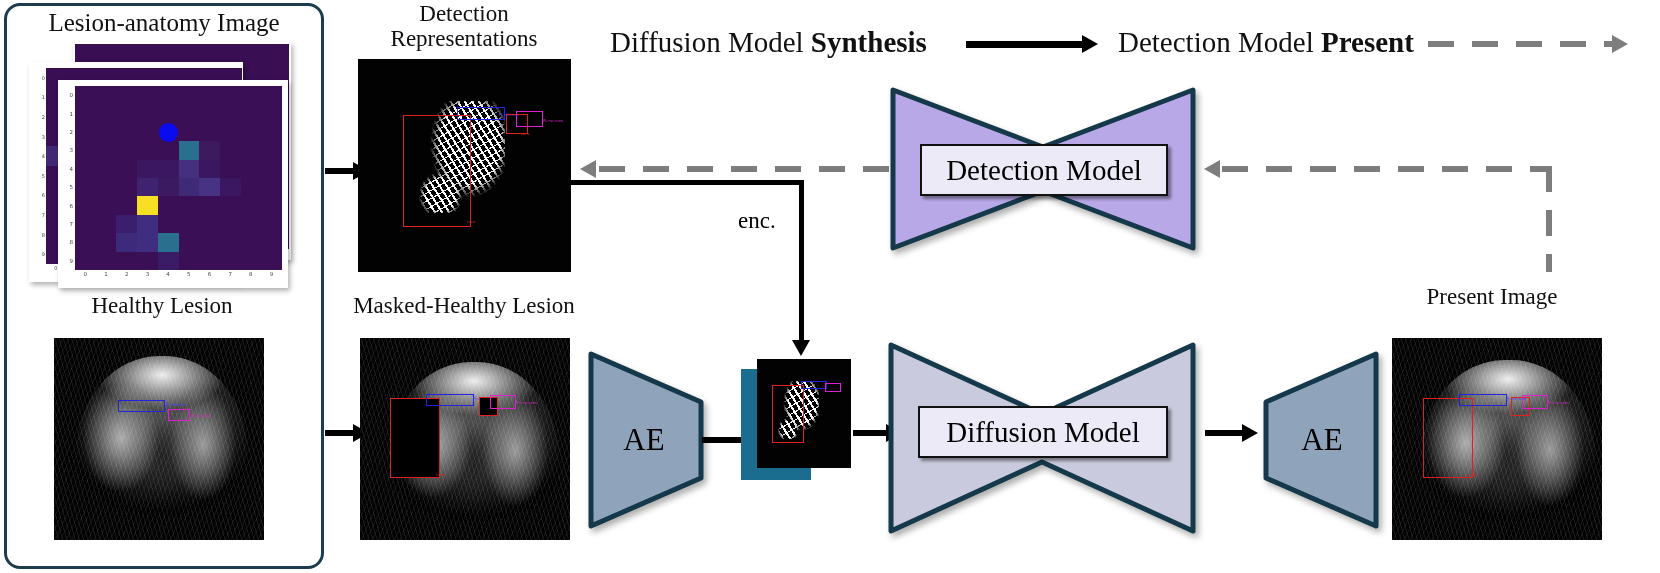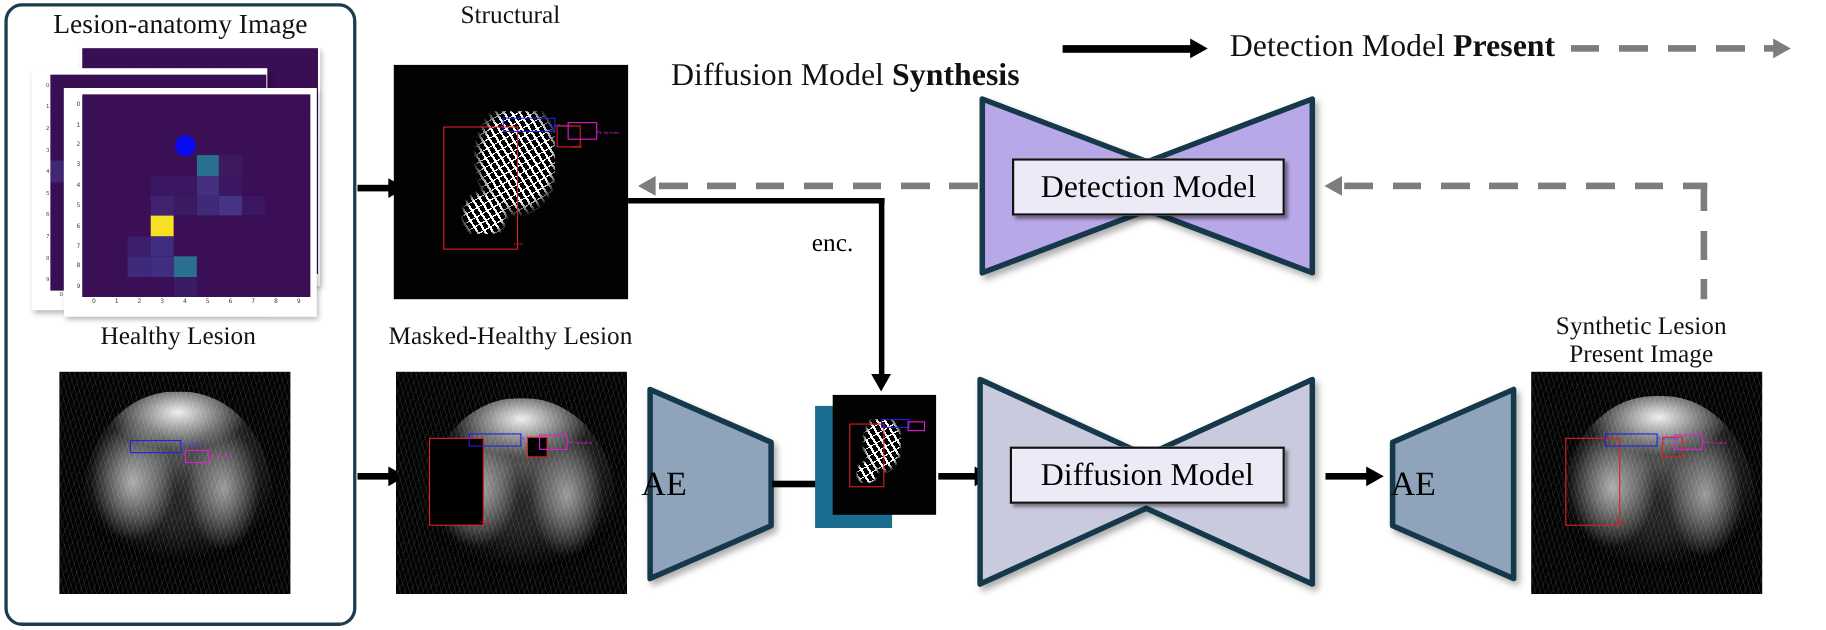--- a/index.html
+++ b/index.html
@@ -59,21 +59,21 @@
                         radial-gradient(ellipse 30% 26% at 30% 84%, #000 0 55%, transparent 80%);
      mask-image:radial-gradient(ellipse 56% 62% at 62% 38%, #000 0 58%, transparent 78%),
                 radial-gradient(ellipse 30% 26% at 30% 84%, #000 0 55%, transparent 80%);}
 
   
   .shape{position:absolute;filter:drop-shadow(3px 4px 3px rgba(0,0,0,.32));}
   .shape svg{display:block;overflow:visible;}
   .modelbox{position:absolute;background:#eceaf7;border:2px solid #111;
             display:flex;align-items:center;justify-content:center;
             box-shadow:3px 3px 3px rgba(0,0,0,.42);box-sizing:border-box;}
-  .aelabel{position:absolute;display:flex;align-items:center;
+  .aelabel{position:absolute;display:flex;align-items:center;justify-content:center;
            width:100%;height:100%;}
 
   
   .lineblk{position:absolute;background:#000;}
   .dashH{position:absolute;height:6px;
          background:repeating-linear-gradient(to right,#7d7d7d 0 26px,rgba(0,0,0,0) 26px 44px);}
   .dashV{position:absolute;width:6px;
          background:repeating-linear-gradient(to bottom,#7d7d7d 0 26px,rgba(0,0,0,0) 26px 44px);}
   .arrR{position:absolute;width:0;height:0;border-top:9px solid transparent;
         border-bottom:9px solid transparent;border-left:16px solid #000;}
@@ -81,21 +81,21 @@
          border-bottom:9px solid transparent;border-left:16px solid #7d7d7d;}
   .arrLg{position:absolute;width:0;height:0;border-top:9px solid transparent;
          border-bottom:9px solid transparent;border-right:16px solid #7d7d7d;}
   .arrD{position:absolute;width:0;height:0;border-left:9px solid transparent;
         border-right:9px solid transparent;border-top:16px solid #000;}
   .teal{position:absolute;background:#1a6d8e;}
 </style>
 </head>
 <body>
 
-<div class="abs cap" id="hdr-synth" style="left:610px;top:27px;width:350px;font-size:29px;text-align:left;margin-top:26px;">
+<div class="abs cap" id="hdr-synth" style="left:610px;top:27px;width:350px;font-size:29px;text-align:left;">
   <span>Diffusion Model </span><b>Synthesis</b>
 </div>
 <div class="lineblk" style="left:966px;top:41px;width:118px;height:7px;"></div>
 <div class="arrR" style="left:1082px;top:35px;"></div>
 
 <div class="abs cap" id="hdr-train" style="left:1118px;top:27px;width:350px;font-size:29px;text-align:left;">
   <span>Detection Model </span><b>Present</b>
 </div>
 <div class="dashH" style="left:1428px;top:41px;width:186px;"></div>
 <div class="arrRg" style="left:1612px;top:35px;"></div>
@@ -475,21 +475,22 @@
   <div class="bblabel" style="left:137px;top:75px;color:#e020d0;">PL-no-cons</div>
 </div>
 
 <div class="lineblk" style="left:325px;top:168px;width:30px;height:6px;"></div>
 <div class="arrR" style="left:353px;top:162px;"></div>
 
 <div class="lineblk" style="left:325px;top:430px;width:30px;height:6px;"></div>
 <div class="arrR" style="left:353px;top:424px;"></div>
 
 <div class="abs cap" style="left:350px;top:2px;width:228px;font-size:23px;">
-  <div>Structural</div>
+  <div>Detection</div>
+  <div>Representations</div>
 </div>
 <div class="usimg" style="left:358px;top:59px;width:213px;height:213px;">
   <div class="structblob" style="left:55px;top:42px;width:92px;height:112px;"></div>
   <div class="bbox bb-red" style="left:45px;top:56px;width:68px;height:112px;"></div>
   <div class="bblabel" style="left:109px;top:160px;color:#e02020;">cons</div>
   <div class="bbox bb-blue" style="left:99px;top:48px;width:48px;height:13px;"></div>
   <div class="bblabel" style="left:141px;top:53px;color:#4444ff;">PL-effusion</div>
   <div class="bbox bb-red" style="left:148px;top:55px;width:22px;height:20px;"></div>
   <div class="bbox bb-mag" style="left:158px;top:52px;width:27px;height:16px;"></div>
   <div class="bblabel" style="left:185px;top:59px;color:#e020d0;">PL-no-cons</div>
@@ -553,21 +554,20 @@
 <div class="shape" style="left:1262px;top:350px;width:118px;height:180px;">
   <svg width="118" height="180" viewBox="0 0 118 180">
     <polygon points="4,52 114,4 114,176 4,128" fill="#8fa4bb" stroke="#15384a" stroke-width="5" stroke-linejoin="round"></polygon>
   </svg>
   <div class="aelabel" style="top:0;left:0;">
     <span style="font-size:31px;margin-left:2px;">AE</span>
   </div>
 </div>
 
 <div class="abs cap" style="left:1372px;top:285px;width:240px;font-size:23px;">
-  <div>Synthetic Lesion</div>
   <div>Present Image</div>
 </div>
 <div class="usimg" style="left:1392px;top:338px;width:210px;height:202px;">
   <div class="fan" style="left:28px;top:22px;width:176px;height:160px;"></div>
   <div class="spk"></div>
   <div class="bbox bb-red" style="left:31px;top:60px;width:50px;height:80px;"></div>
   <div class="bblabel" style="left:77px;top:134px;color:#e02020;">cons</div>
   <div class="bbox bb-blue" style="left:67px;top:56px;width:48px;height:12px;"></div>
   <div class="bblabel" style="left:114px;top:58px;color:#4444ff;">PL-effusion</div>
   <div class="bbox bb-red" style="left:119px;top:59px;width:19px;height:19px;"></div>

